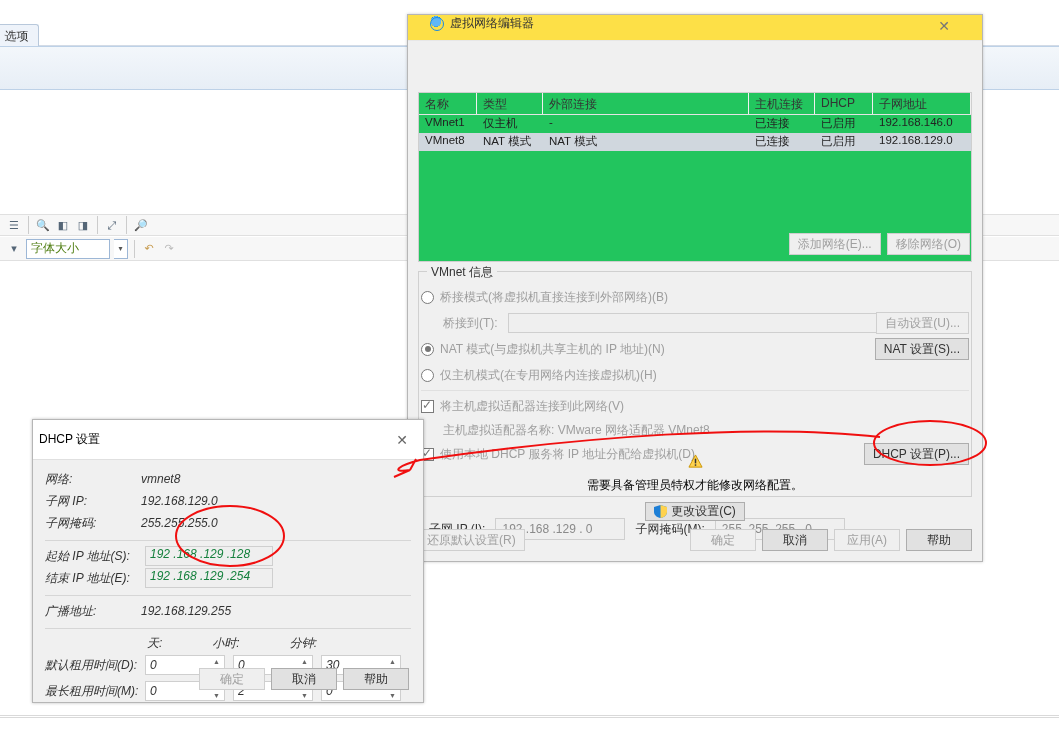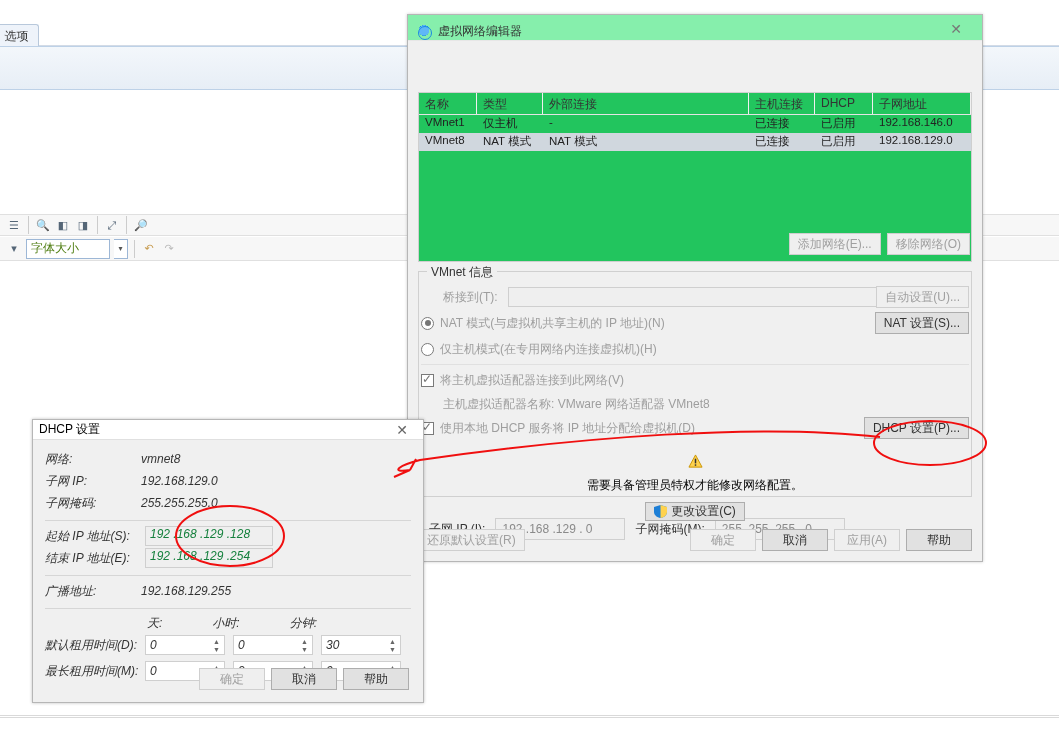--- a/index.html
+++ b/index.html
@@ -14,21 +14,21 @@
   .toolbar2 { position:absolute; left:0; top:237px; height:24px; display:flex; align-items:center; gap:4px; padding:0 6px; border-bottom:1px solid #e0e0e0; background:#f7f7f7; width:100%; }
   .tb-ico { width:16px; height:16px; display:flex; align-items:center; justify-content:center; color:#567; font-size:11px; }
   .tb-sep { width:1px; height:18px; background:#ccc; margin:0 2px; }
   .font-size-input { width:84px; height:20px; border:1px solid #9db7d6; background:#fff; padding:0 4px; font-size:12px; color:#4d7c0f; }
   .fs-dd { width:14px; height:20px; border:1px solid #9db7d6; border-left:none; background:#fff; display:flex; align-items:center; justify-content:center; font-size:8px; color:#555; }
 
   .hr-line { position:absolute; left:0; top:715px; right:0; height:3px; border-top:1px solid #d9d9d9; border-bottom:1px solid #d9d9d9; }
 
   
   .nw-editor { position:absolute; left:407px; top:14px; width:576px; height:548px; border:1px solid #b6b6b6; background:#f0f0f0; box-shadow:0 0 3px rgba(0,0,0,0.2); }
-  .nw-titlebar { height:26px; background:#86efac; display:flex; align-items:flex-end; padding:0 8px; border-bottom:1px solid #e7e7e7; }
+  .nw-titlebar { height:26px; background:#fde047; display:flex; align-items:flex-start; padding:0 20px; border-bottom:1px solid #e7e7e7; }
   .nw-titlebar .ico { width:16px; height:16px; background:radial-gradient(circle at 50% 40%, #5fb7f6 40%, #1a8ae1 42%, transparent 44%); position:relative; }
   .nw-titlebar .ico::after { content:""; position:absolute; left:2px; top:2px; width:12px; height:12px; border:1px solid #1a8ae1; border-radius:50%; }
   .nw-titlebar .ttl { margin-left:6px; flex:1; font-size:12px; color:#333; }
   .nw-close { width:36px; height:22px; display:flex; align-items:center; justify-content:center; color:#777; font-size:14px; }
 
   .net-table { position:absolute; left:10px; top:35px; right:10px; height:170px; background:#22c55e; border:1px solid #cfcfcf;margin-top:42px; }
   .net-thead, .net-row { display:flex; }
   .net-thead { height:22px; border-bottom:1px solid #e4e4e4; }
   .net-th { font-size:12px; color:#333; padding:3px 6px; border-right:1px solid #f0f0f0; }
   .net-row { height:18px; }
@@ -61,21 +61,21 @@
 
   .warn-row { position:absolute; left:10px; right:10px; bottom:40px; display:flex; align-items:center; justify-content:flex-end; gap:8px; height:26px;flex-direction:column; }
   .warn-ico { width:15px; height:15px; }
   .warn-ico svg{width:15px;height:15px}
   .shield-btn .sh{width:13px;height:13px;}
 
   .bottom-row { position:absolute; left:10px; right:10px; bottom:10px; display:flex; align-items:center; gap:6px; }
 
   
   .dhcp-dlg { position:absolute; left:32px; top:419px; width:392px; height:284px; border:1px solid #b6b6b6; background:#f0f0f0; box-shadow:0 0 3px rgba(0,0,0,0.25); }
-  .dhcp-titlebar { height:20px; background:#fff; display:flex; align-items:center; padding:0 6px; border-bottom:1px solid #e0e0e0; font-size:12px; }
+  .dhcp-titlebar { height:40px; background:#fff; display:flex; align-items:center; padding:0 6px; border-bottom:1px solid #e0e0e0; font-size:12px; }
   .dhcp-close { margin-left:auto; width:30px; height:20px; display:flex; align-items:center; justify-content:center; color:#666; font-size:14px; }
 
   .dhcp-body { padding:8px 12px 8px 12px; font-size:12px; color:#333;font-style:italic; }
   .field-row { display:flex; align-items:center; height:22px; }
   .field-row .lab { width:96px; }
   .field-row.wide .lab { width:100px; }
   .sm-input { width:128px; height:20px; border:1px solid #cfcfcf; background:#fff; padding:0 4px; color:#555; }
   .sm-input.dis { background:#efefef; color:#15803d; }
   .sep { height:1px; background:#d6d6d6; margin:6px 0 4px; }
   .lease-hdr { display:flex; margin-left:102px; gap:50px; margin-top:6px; color:#333; }
@@ -152,20 +152,24 @@
 
   <div class="btn-row-top">
     <div class="btn disabled">添加网络(E)...</div>
     <div class="btn disabled">移除网络(O)</div>
   </div>
 
   <div class="vmnet-info">
     <div class="group-box">
       <div class="group-title">VMnet 信息</div>
 
+      <div class="radio-line gray">
+        <span class="radio"></span>
+        <span>桥接模式(将虚拟机直接连接到外部网络)(B)</span>
+      </div>
       <div class="radio-line gray indent">
         <span>桥接到(T):</span>
         <div class="combo"></div>
         <div class="btn disabled side-btn">自动设置(U)...</div>
       </div>
 
       <div class="radio-line gray">
         <span class="radio sel"></span>
         <span>NAT 模式(与虚拟机共享主机的 IP 地址)(N)</span>
         <div class="btn side-btn">NAT 设置(S)...</div>

